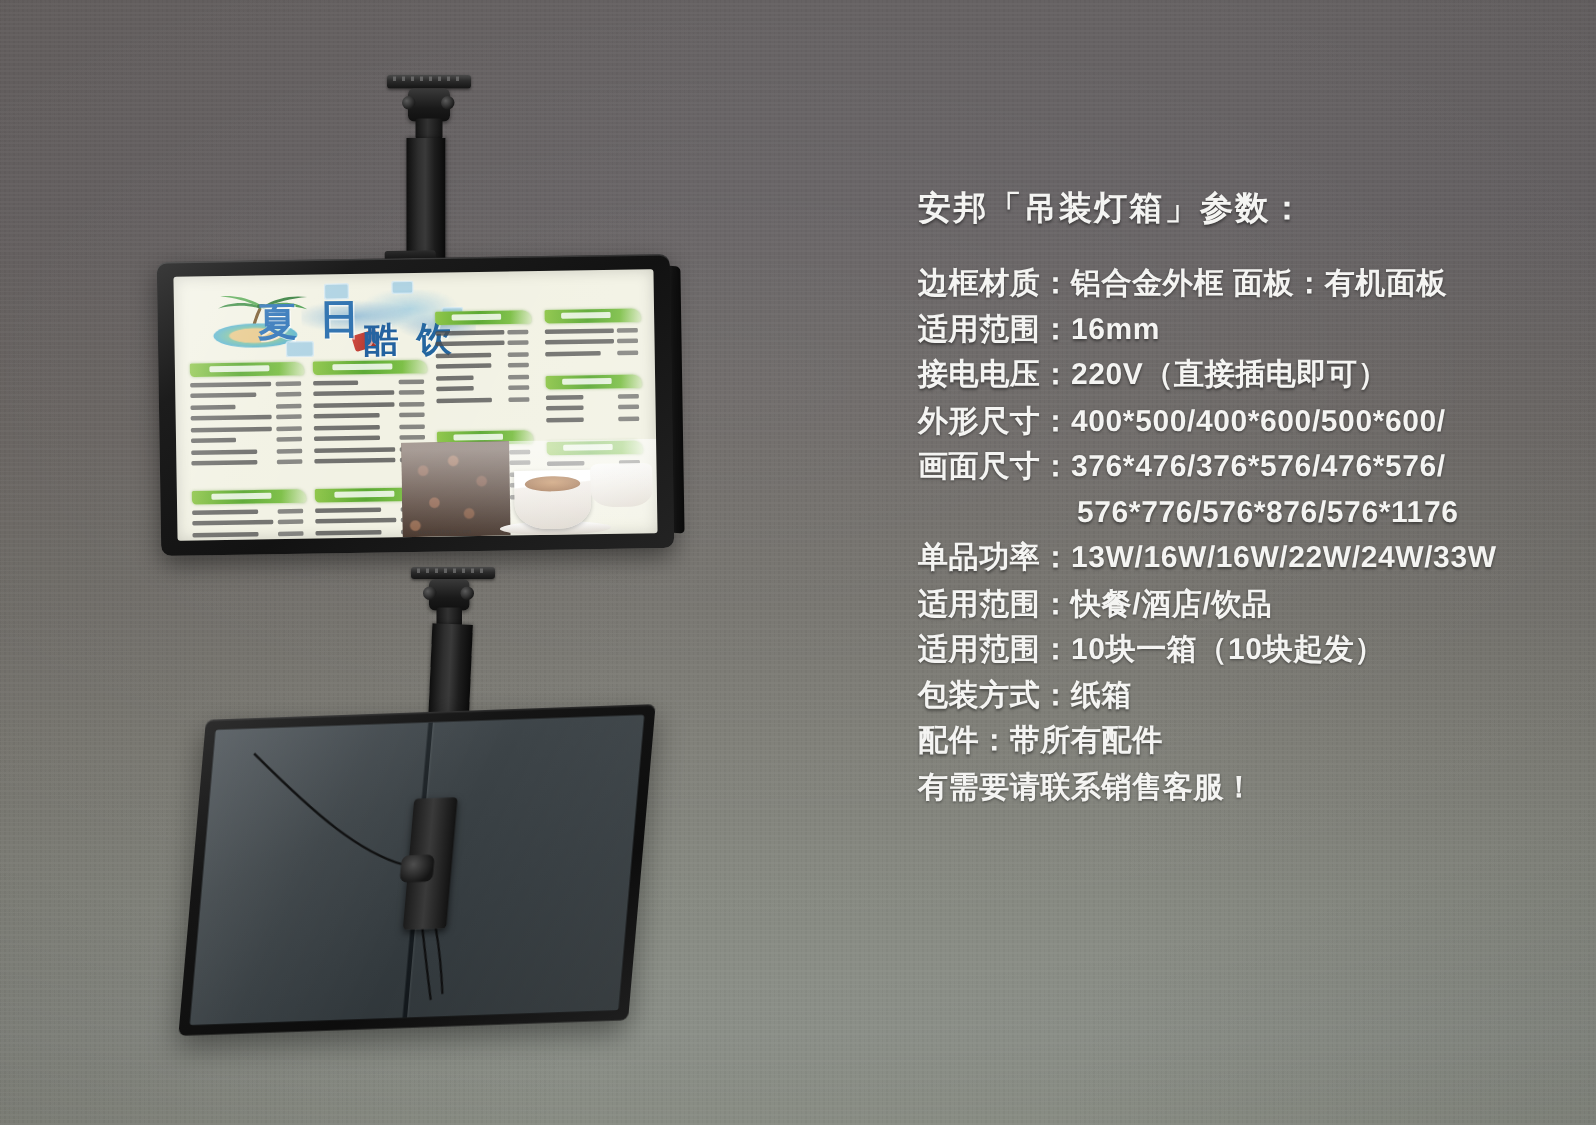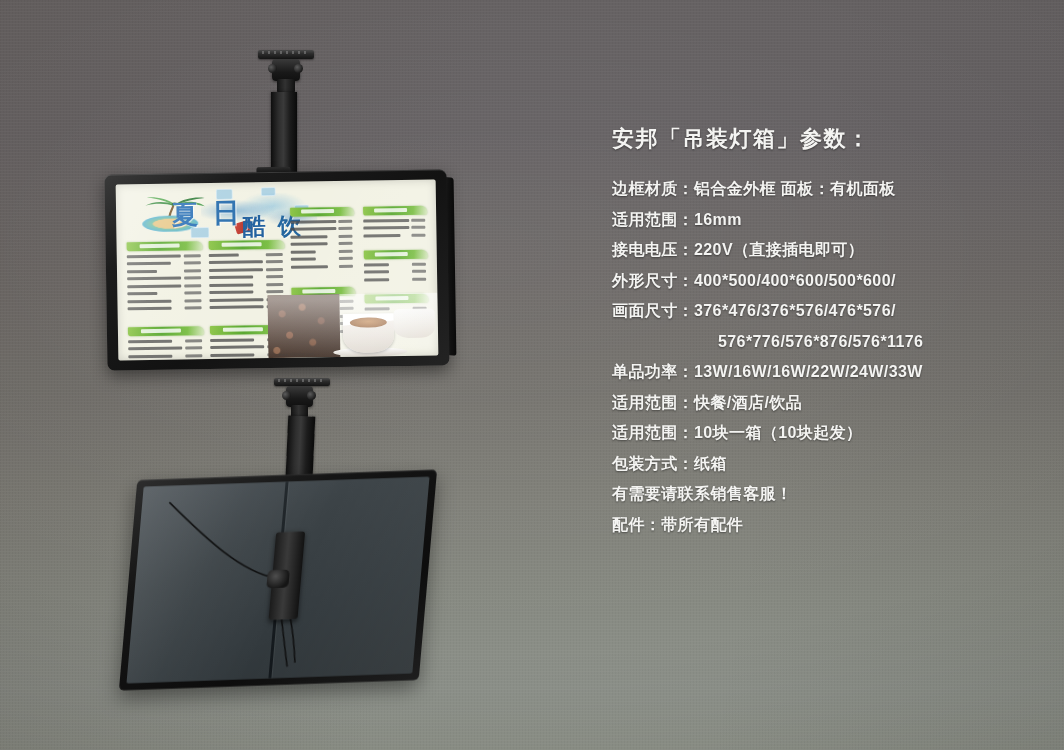--- a/index.html
+++ b/index.html
@@ -446,21 +446,21 @@
     text-shadow: 0 1px 2px rgba(0,0,0,.45);
   }
   #spec-title {
     font-size: 22px;
     font-weight: 700;
     letter-spacing: 1.5px;
     margin-bottom: 20px;
     white-space: nowrap;
   }
   .spec-line {
-    font-size: 16px;
+    font-size: 20px;
     line-height: 30.5px;
     font-weight: 600;
     letter-spacing: .4px;
     white-space: nowrap;
   }
   .spec-line.cont { padding-left: 106px; }
 </style>
 </head>
 <body>
 
@@ -652,18 +652,18 @@
         <div class="spec-line">边框材质：铝合金外框    面板：有机面板</div>
         <div class="spec-line">适用范围：16mm</div>
         <div class="spec-line">接电电压：220V（直接插电即可）</div>
         <div class="spec-line">外形尺寸：400*500/400*600/500*600/</div>
         <div class="spec-line">画面尺寸：376*476/376*576/476*576/</div>
         <div class="spec-line cont">576*776/576*876/576*1176</div>
         <div class="spec-line">单品功率：13W/16W/16W/22W/24W/33W</div>
         <div class="spec-line">适用范围：快餐/酒店/饮品</div>
         <div class="spec-line">适用范围：10块一箱（10块起发）</div>
         <div class="spec-line">包装方式：纸箱</div>
+        <div class="spec-line">配件：带所有配件</div>
         <div class="spec-line">有需要请联系销售客服！</div>
-        <div class="spec-line">配件：带所有配件</div>
       </div>
   </div>
 
 </div>
 
 </body></html>

